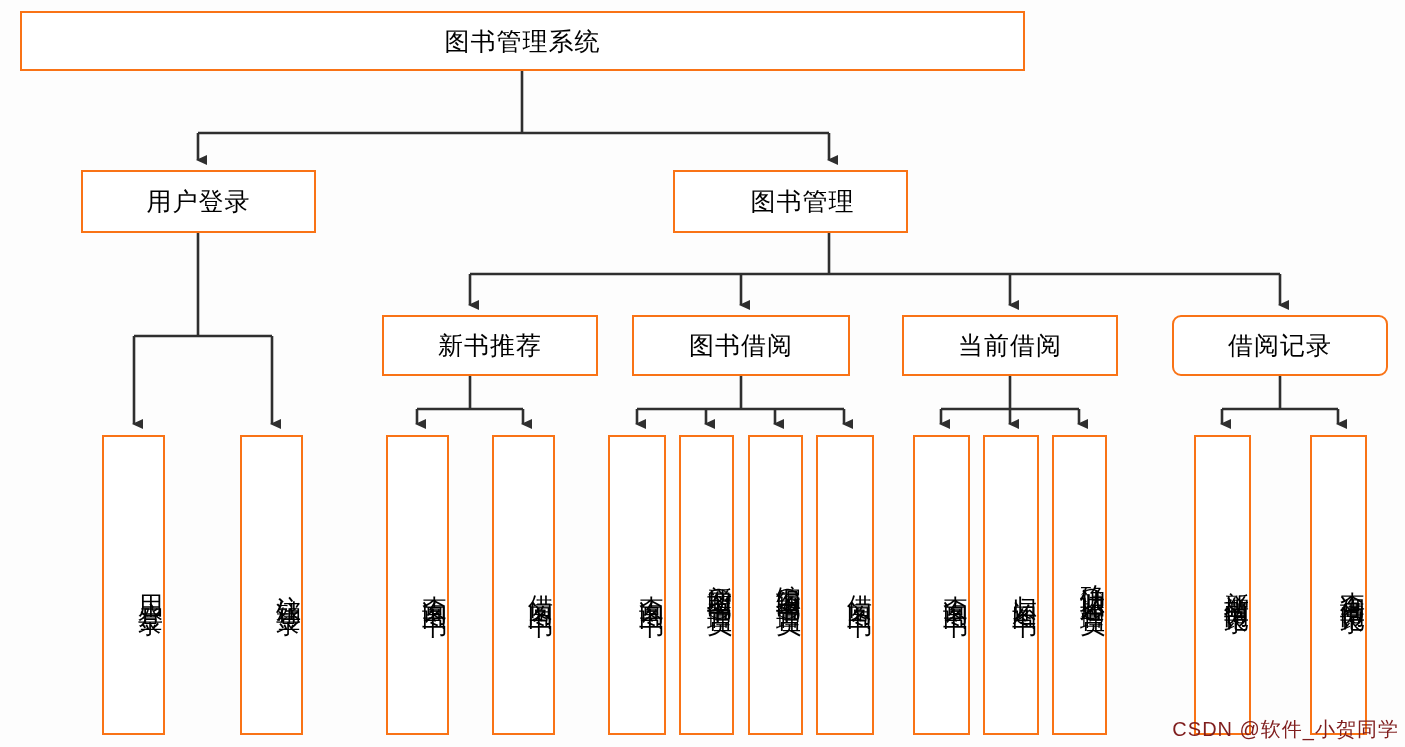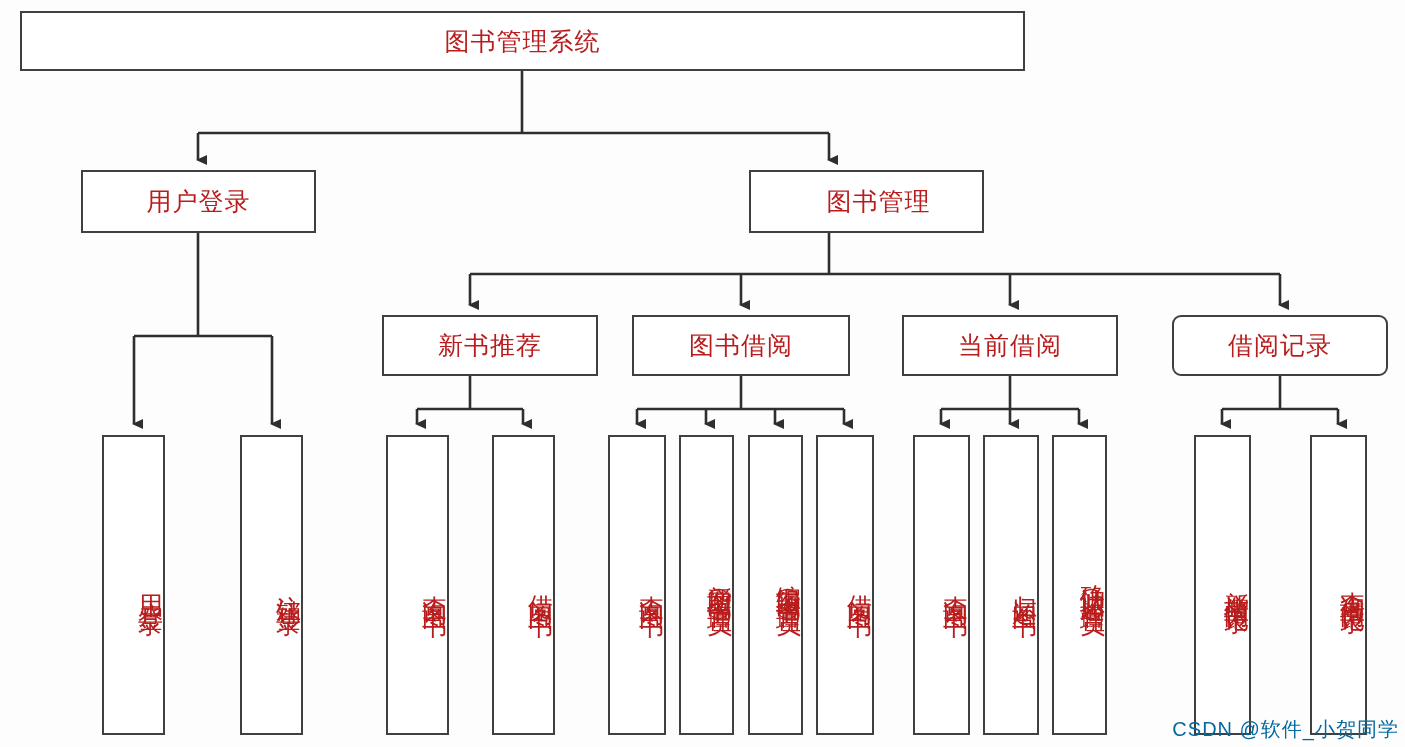--- a/index.html
+++ b/index.html
@@ -6,23 +6,23 @@
   body{
     width:1405px;height:747px;overflow:hidden;
     font-family:"Liberation Sans","DejaVu Sans",sans-serif;
     background:#fdfdfd;
   }
   #stage{position:relative;width:1405px;height:747px;}
   svg.wires{position:absolute;left:0;top:0;width:1405px;height:747px;}
   .node{
     position:absolute;box-sizing:border-box;
     background:#ffffff;
-    border:2px solid #404040;
+    border:2px solid #f97316;
     display:flex;align-items:center;justify-content:center;
-    color:#b91c1c;
+    color:#000000;
   }
   .node.h-node{
     font-size:25px;letter-spacing:1px;
   }
   .node.title-node{font-size:25px;}
   .node.v-node{
     writing-mode:vertical-rl;
     text-orientation:upright;
     font-size:25px;
     letter-spacing:6px;
@@ -34,21 +34,21 @@
     white-space:nowrap;
   }
   .node.v-node.long{
     padding-top:6px;
     letter-spacing:4px;
   }
   .watermark{
     position:absolute;
     right:6px;bottom:4px;
     font-size:20px;
-    color:#0369a1;
+    color:#7f1d1d;
     letter-spacing:1px;
     white-space:nowrap;
     font-family:"Liberation Sans","DejaVu Sans",sans-serif;
   }
 </style>
 </head>
 <body>
 
 <div id="stage">
 
@@ -107,21 +107,21 @@
     </g>
   </svg>
 
   <div class="node h-node title-node" style="left:20px;top:11px;width:1005px;height:60px;">
     <span>图书管理系统</span>
   </div>
 
   <div class="node h-node" style="left:81px;top:170px;width:235px;height:63px;">
     <span>用户登录</span>
   </div>
-  <div class="node h-node" style="left:749px;top:170px;width:235px;height:63px;padding-left:24px;">
+  <div class="node h-node" style="left:673px;top:170px;width:235px;height:63px;padding-left:24px;">
     <span>图书管理</span>
   </div>
 
   <div class="node h-node" style="left:362px;top:315px;width:216px;height:61px;margin-left:20px;">
     <span>新书推荐</span>
   </div>
   <div class="node h-node" style="left:632px;top:315px;width:218px;height:61px;">
     <span>图书借阅</span>
   </div>
   <div class="node h-node" style="left:902px;top:315px;width:216px;height:61px;">

